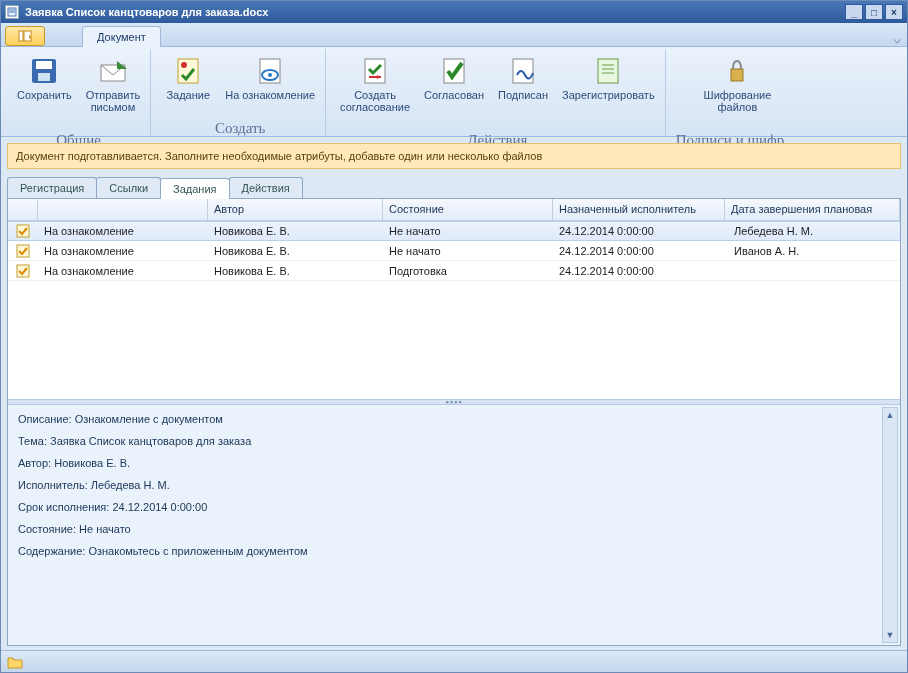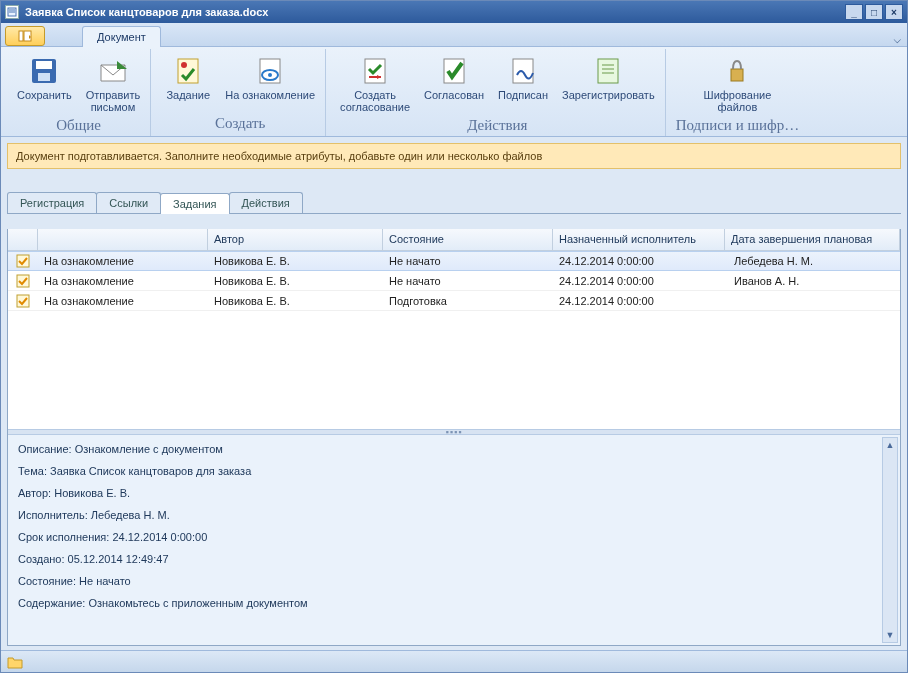--- a/index.html
+++ b/index.html
@@ -13,31 +13,31 @@
 .titlebar .spacer { flex: 1; }
 .titlebar .winbtn { width: 18px; height: 16px; margin-left: 2px; background: #c8d8ee; border: 1px solid #2d5a9c; display: flex; align-items: center; justify-content: center; color: #1d3a66; font-weight: bold; font-size: 10px; cursor:pointer;}
 
 .ribbon-tabs { height: 24px; background: linear-gradient(#d9e6f7,#c5d8ef); display: flex; align-items: flex-end; padding-left: 4px; border-bottom:1px solid #9fb9dc;}
 .orb { width: 40px; height: 20px; background: linear-gradient(#ffe9a8,#ffcf5a); border: 1px solid #c49a2a; border-radius: 3px; margin-right: 6px; display:flex;align-items:center;justify-content:center;}
 .orb svg{width:14px;height:12px;}
 .ribbon-tab { padding: 4px 14px; background: #eaf2fb; border: 1px solid #9fb9dc; border-bottom: none; border-radius: 3px 3px 0 0; color: #1d3a66; position:relative; top:1px;margin-left:31px;}
 .ribbon-collapse { margin-left:auto; margin-right:6px; color:#3a5a88; cursor:pointer; font-size:10px;}
 
 .ribbon { height: 90px; background: linear-gradient(#eaf2fb,#d6e4f5); border-bottom: 1px solid #9fb9dc; display: flex; padding: 2px 6px 0 6px; gap: 4px; }
-.ribbon-group { display: flex; flex-direction: column; align-items: center; border-right: 1px solid #b7cbe4; padding: 0 6px; }
+.ribbon-group { display: flex; flex-direction: column; align-items: center; border-right: 1px solid #b7cbe4; padding: 0 6px; gap: 15px; }
 .ribbon-group:last-child{border-right:none;}
 .ribbon-items { display: flex; gap: 6px; flex: 1; align-items: flex-start; padding-top:4px;}
 .ribbon-btn { display: flex; flex-direction: column; align-items: center; padding: 2px 4px; color: #2d4a78; cursor:pointer; min-width:54px;}
 .ribbon-btn .ico { width: 32px; height: 32px; margin-bottom: 2px; display:flex;align-items:center;justify-content:center;}
 .ribbon-btn .lbl { text-align: center; line-height: 12px; }
 .ribbon-group-title { color: #5a7299; padding: 2px 0 4px 0; font-size: 15px; font-family: Liberation Serif, serif; }
 
 .infobar { margin: 6px; padding: 6px 8px; background: #ffe9b8; border: 1px solid #e3c06a; color: #5a4010; }
 
-.tabstrip { height: 24px; display: flex; align-items: flex-end; margin: 15px 6px; border-bottom:1px solid #8fa8c6;}
+.tabstrip { height: 24px; display: flex; align-items: flex-end; margin: 0 6px; border-bottom:1px solid #8fa8c6;}
 .tabstrip .tab { padding: 4px 12px; border: 1px solid #8fa8c6; border-bottom:none; background: #e0eaf6; color:#355; margin-right:-1px; cursor:pointer; border-radius:3px 3px 0 0;}
 .tabstrip .tab.active { background: #fff; position:relative; top:1px; }
 
 .content { flex: 1; margin: 0 6px 4px 6px; border: 1px solid #8fa8c6; border-top:none; background: #fff; display: flex; flex-direction: column; overflow:hidden;}
 
 .grid { flex: 0 0 200px; display:flex; flex-direction:column; background:#fff;}
 .grid-head { display:flex; background:linear-gradient(#f6f9fd,#e2ecf8); border-bottom:1px solid #c1cfdf; height:22px;}
 .grid-head .col { padding:4px 6px; border-right:1px solid #c1cfdf; color:#203a5c; overflow:hidden; white-space:nowrap;}
 .grid-body { flex:1; overflow:auto;}
 .grid-row { display:flex; height:20px; align-items:center; border-bottom:1px solid #f0f0f0;}
@@ -269,21 +269,20 @@
     </div>
     <div class="splitter">
         <span class="dots">▪▪▪▪</span>
       </div>
     <div class="details">
       <div class="line"><span>Описание:</span> <span>Ознакомление с документом</span></div>
       <div class="line"><span>Тема:</span> <span>Заявка  Список канцтоваров для заказа</span></div>
       <div class="line"><span>Автор:</span> <span>Новикова Е. В.</span></div>
       <div class="line"><span>Исполнитель:</span> <span>Лебедева Н. М.</span></div>
       <div class="line"><span>Срок исполнения:</span> <span>24.12.2014 0:00:00</span></div>
-      <div class="line"><span>Создано:</span> <span>05.12.2014 12:49:47</span></div>
       <div class="line"><span>Состояние:</span> <span>Не начато</span></div>
       <div class="line"><span>Содержание:</span> <span>Ознакомьтесь с приложенным документом</span></div>
       <div class="scroll">
         <div class="arrow">▲</div>
         <div style="flex:1"></div>
         <div class="arrow" style="position:absolute;bottom:0;left:0;right:0;">▼</div>
       </div>
     </div>
   </div>
 

